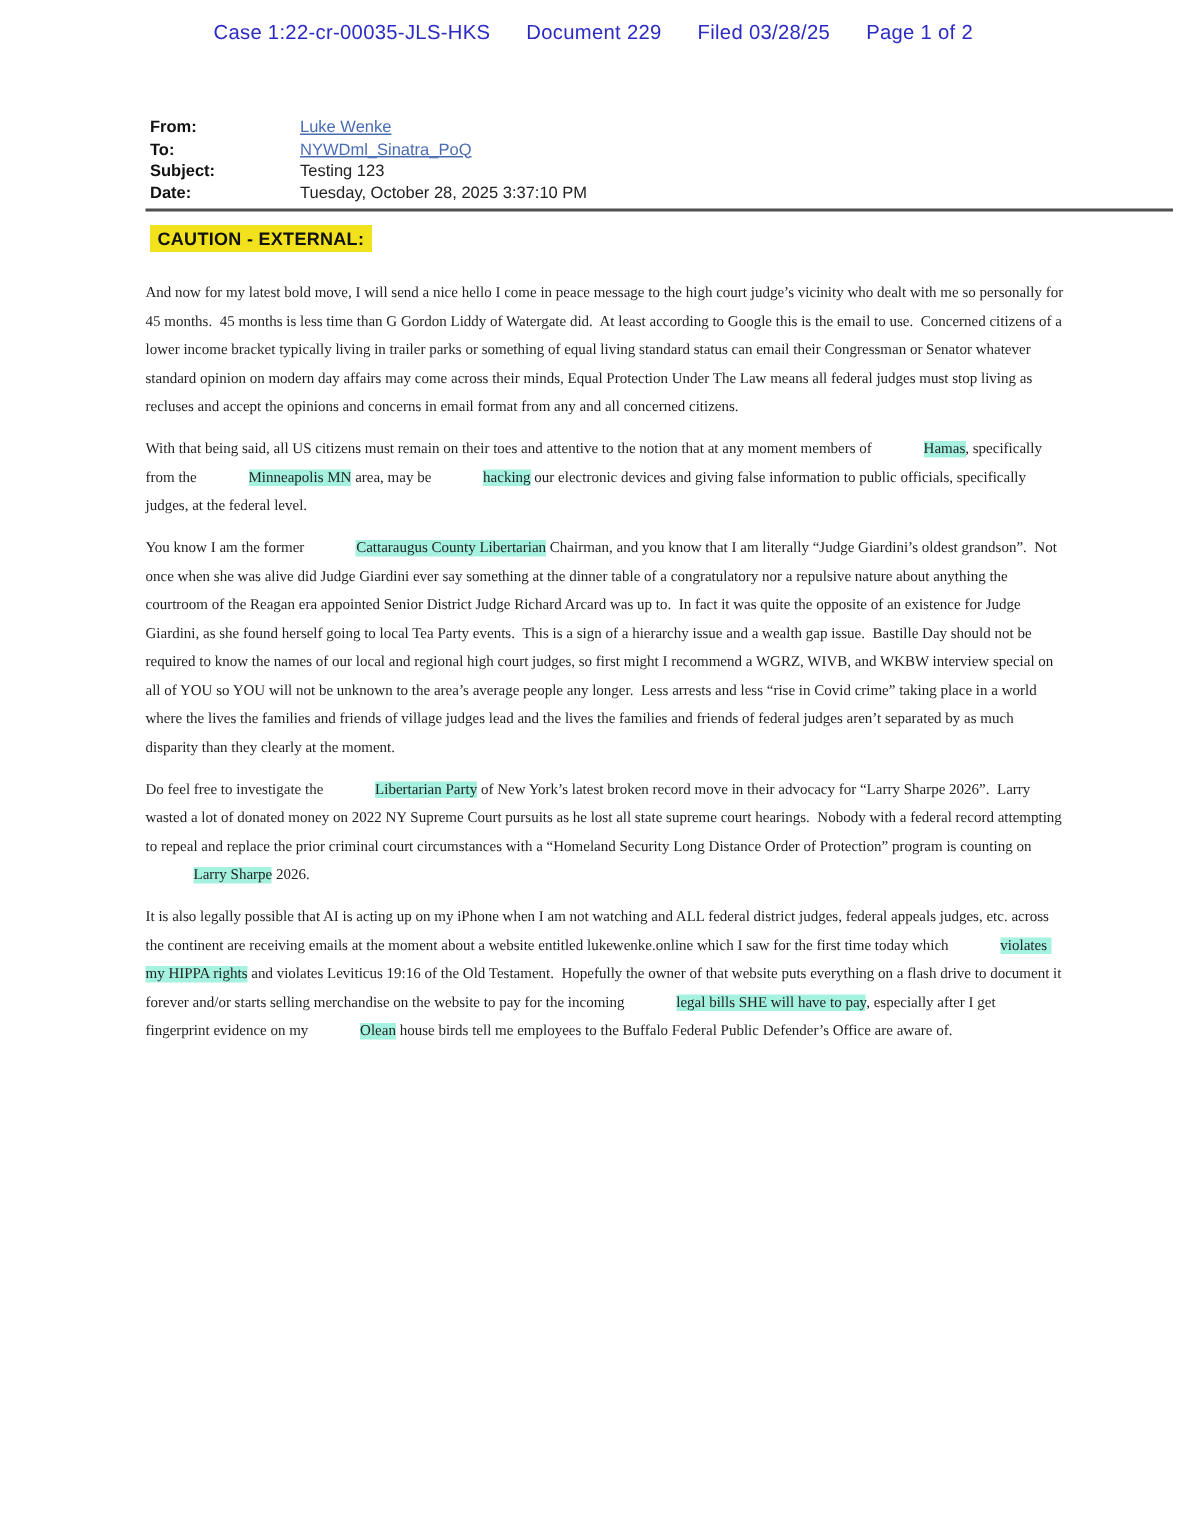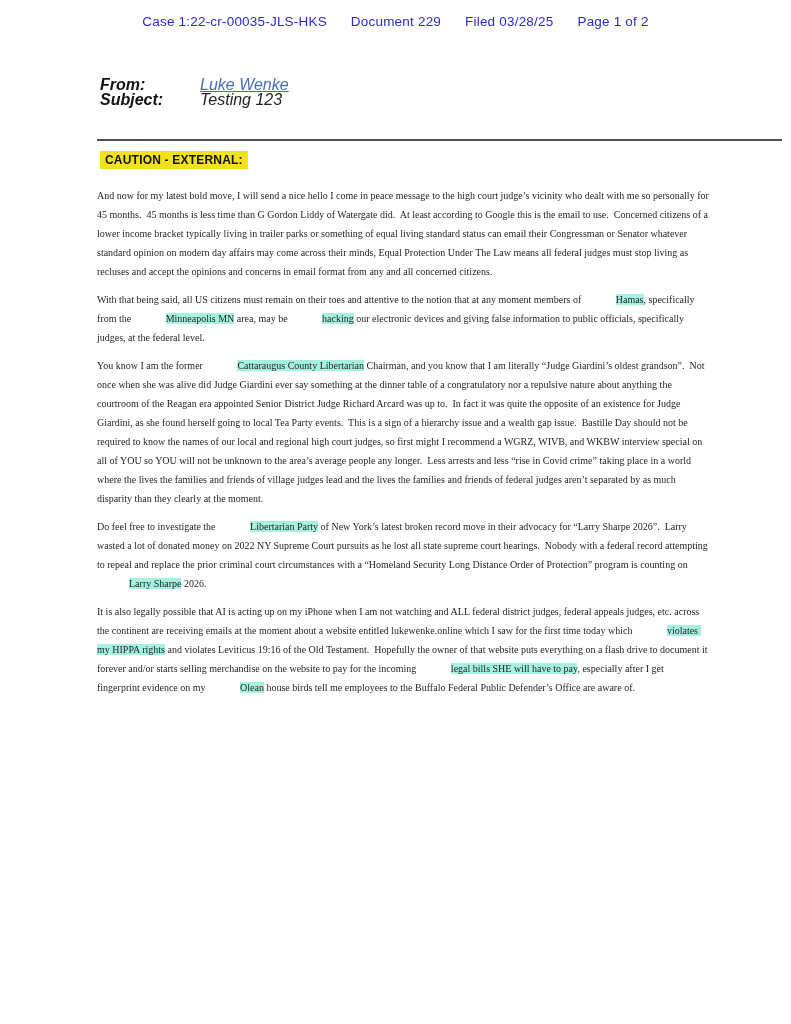--- a/index.html
+++ b/index.html
@@ -13,21 +13,21 @@
   }
   .stamp {
     position: absolute; top: 14px; left: 0; right: 0;
     display: flex; justify-content: center; gap: 24px;
     font-size: 13.5px; letter-spacing: 0.2px;
     color: var(--stamp-text, #2b2bc4);
     white-space: nowrap;
   }
   .email-header {
     position: absolute; left: 100px; top: 78px;
-    font-size: 16px; color: #111; font-style: italic;
+    font-size: 11px; color: #111;
   }
   .email-header .row { display: flex; line-height: 14.5px; }
   .email-header .lbl { font-weight: bold; width: 100px; }
   .email-header .val { color: #222; }
   .email-header a.link {
     color: var(--link-text, #4a6cb3);
     text-decoration: underline;
     cursor: pointer;
   }
   .divider {
@@ -64,22 +64,30 @@
     <span>Filed 03/28/25</span>
     <span>Page 1 of 2</span>
   </div>
 
   <div class="email-header">
     <div class="row">
       <span class="lbl">From:</span>
       <a class="val link">Luke Wenke</a>
     </div>
     <div class="row">
+      <span class="lbl">To:</span>
+      <a class="val link">NYWDml_Sinatra_PoQ</a>
+    </div>
+    <div class="row">
       <span class="lbl">Subject:</span>
       <span class="val">Testing 123</span>
+    </div>
+    <div class="row">
+      <span class="lbl">Date:</span>
+      <span class="val">Tuesday, October 28, 2025 3:37:10 PM</span>
     </div>
   </div>
 
   <div class="divider"></div>
 
   <div class="caution">
     <span class="caution-text">CAUTION - EXTERNAL:</span>
   </div>
 
   <div class="email-body">

